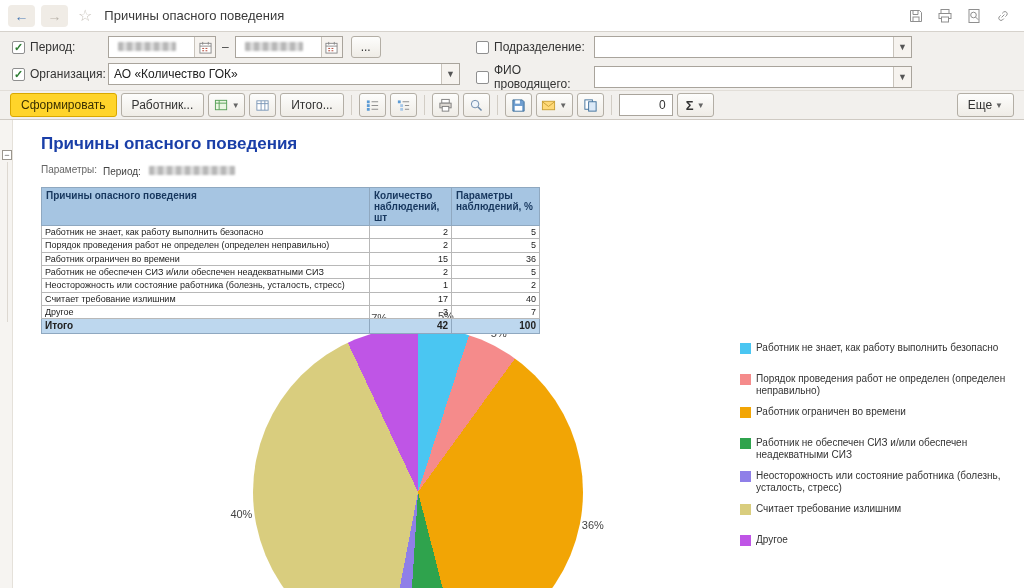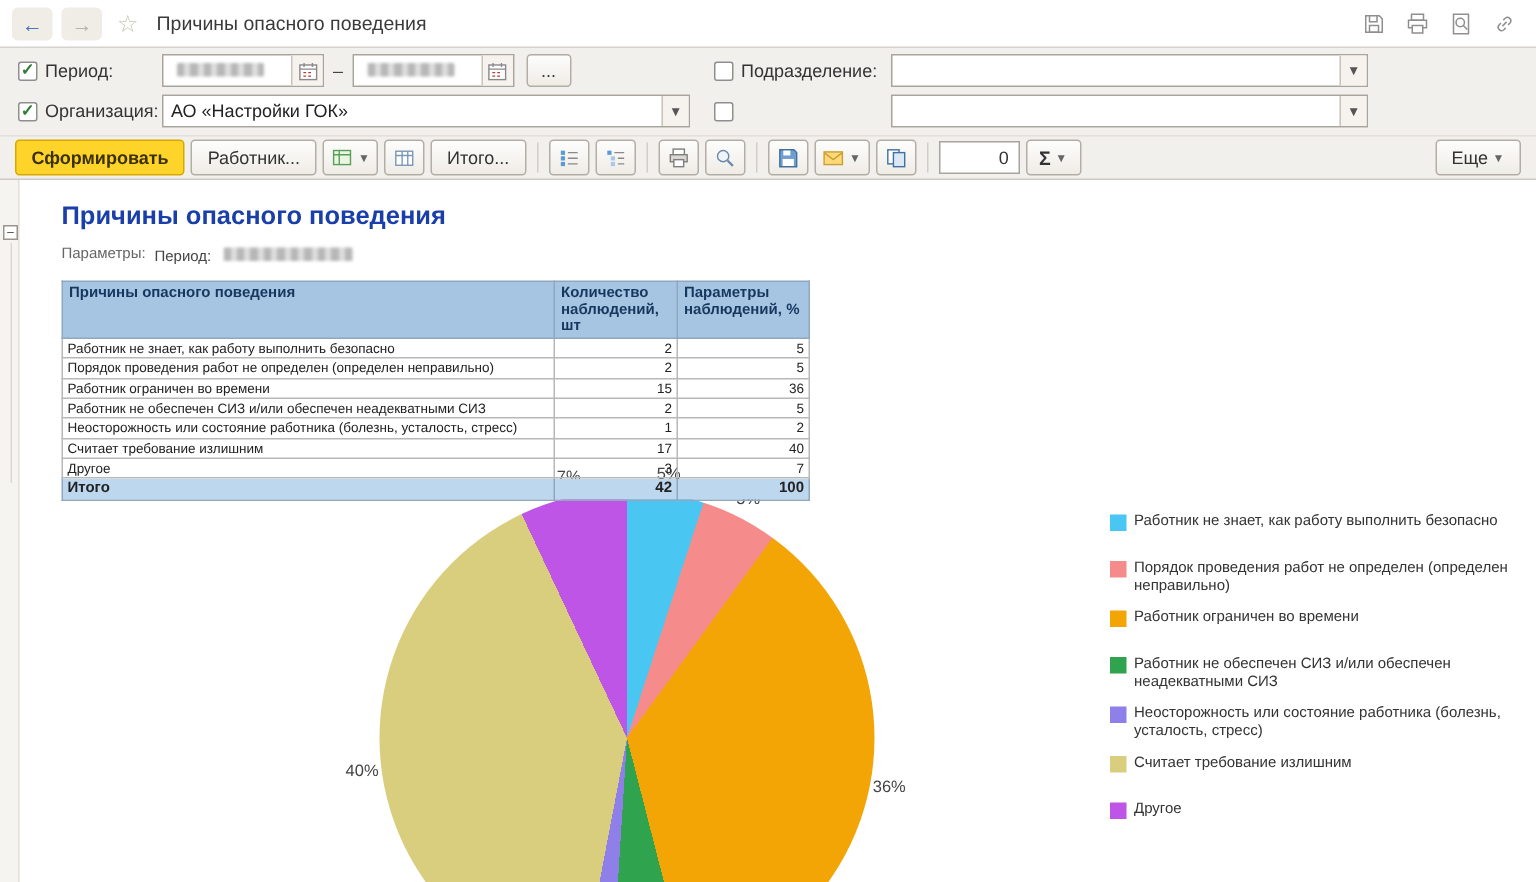--- a/index.html
+++ b/index.html
@@ -45,21 +45,21 @@
   .redacted { display:inline-block; height:9px; border-radius:1px; margin-left:5px;
               background:repeating-linear-gradient(90deg,#b7b7b7 0 5px,#dcdcdc 5px 9px); filter:blur(1.1px); }
   .w58 { width:58px; } .w86 { width:86px; }
 
   
   .toolbar { position:absolute; top:90px; left:0; right:0; height:30px; display:flex; align-items:center;
              gap:4px; padding:0 10px; border-top:1px solid #e2ded8; border-bottom:1px solid #cfcac3; }
   .btn { height:24px; border:1px solid #b3aea5; border-radius:3px; background:linear-gradient(#fdfdfc,#efece6);
          font-family:inherit; font-size:12px; color:#333; padding:0 10px; display:inline-flex;
          align-items:center; justify-content:center; gap:3px; cursor:pointer; }
-  .btn.primary { background:#ffd42a; border-color:#d9a800; font-weight:bold; color:#3a3000; }
+  .btn.primary { background:#ffd42a; border-color:#d9a800; font-weight:normal; color:#3a3000; }
   .btn.icon-btn { width:27px; padding:0; }
   .btn.icon-btn.has-dd { width:37px; }
   .dd { font-size:8px; color:#666; }
   .sep { width:1px; height:20px; background:#d2cdc5; margin:0 3px; flex:none; }
   .num-field { width:54px; height:22px; background:#fff; border:1px solid #a9a49c; display:flex;
                align-items:center; justify-content:flex-end; padding-right:6px; font-size:12px; }
   .btn.more { margin-left:auto; }
   .sigma { font-weight:bold; font-size:13px; }
 
   
@@ -181,27 +181,28 @@
         </div>
       </div>
     </div>
     <div class="filter-row">
       <div class="left-group">
         <label class="chk-wrap w96">
           <span class="cb checked"></span>
           <span>Организация:</span>
         </label>
         <div class="field combo org">
-          <span class="combo-value">АО «Настройки ГОК»</span>
+          <span class="combo-value">АО «Количество ГОК»</span>
           <span class="combo-arrow">▼</span>
         </div>
       </div>
       <div class="right-group">
         <label class="chk-wrap w118">
           <span class="cb"></span>
+          <span>ФИО проводящего:</span>
         </label>
         <div class="field combo wide">
           <span class="combo-value"></span>
           <span class="combo-arrow">▼</span>
         </div>
       </div>
     </div>
   </div>
 
   <div class="toolbar">

